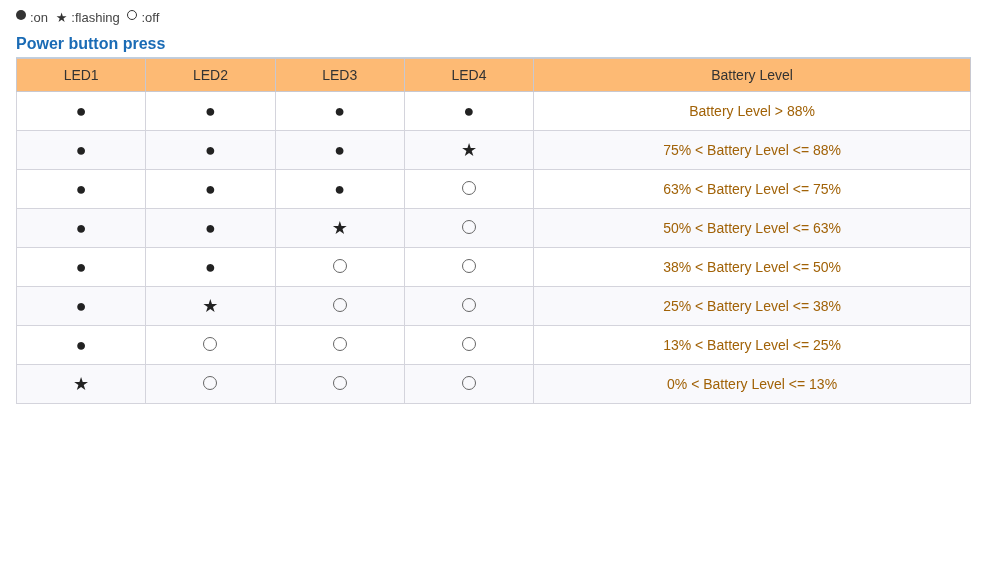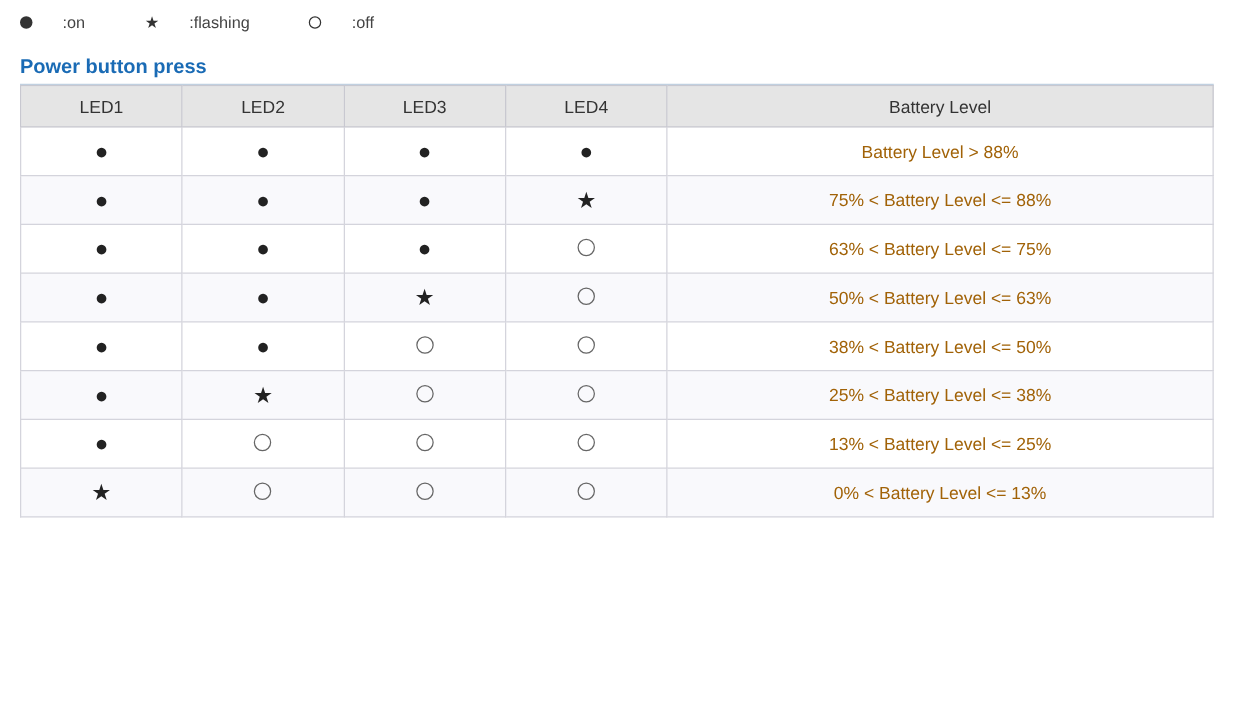--- a/index.html
+++ b/index.html
@@ -12,25 +12,25 @@
       font-family: Arial, sans-serif;
       font-size: 14px;
       background: #fff;
       color: #333;
       padding: 10px 16px;
       width: 987px;
     }
 
     .legend-row {
       display: flex;
-      align-items: center;
-      gap: 20px;
+      align-items: flex-start;
+      gap: 0;
       font-size: 13px;
       color: #444;
-      margin-bottom: 20px;
+      margin-bottom: 10px;
     }
 
     .legend-row span {
       margin-right: 4px;
     }
 
     .legend-dot {
       display: inline-block;
       width: 10px;
       height: 10px;
@@ -64,21 +64,21 @@
       padding-bottom: 4px;
     }
 
     table {
       width: 100%;
       border-collapse: collapse;
       border: 1px solid #c8c8d0;
     }
 
     thead tr {
-      background-color: #e5e5e5;
+      background-color: #fdba74;
     }
 
     thead th {
       border: 1px solid #c8c8d0;
       padding: 8px 12px;
       text-align: center;
       font-weight: normal;
       color: #333;
       font-size: 14px;
     }

